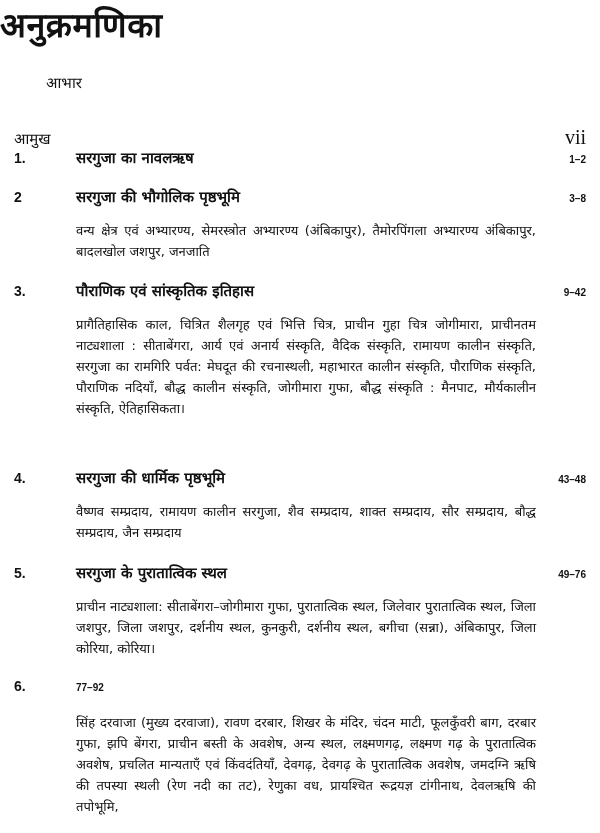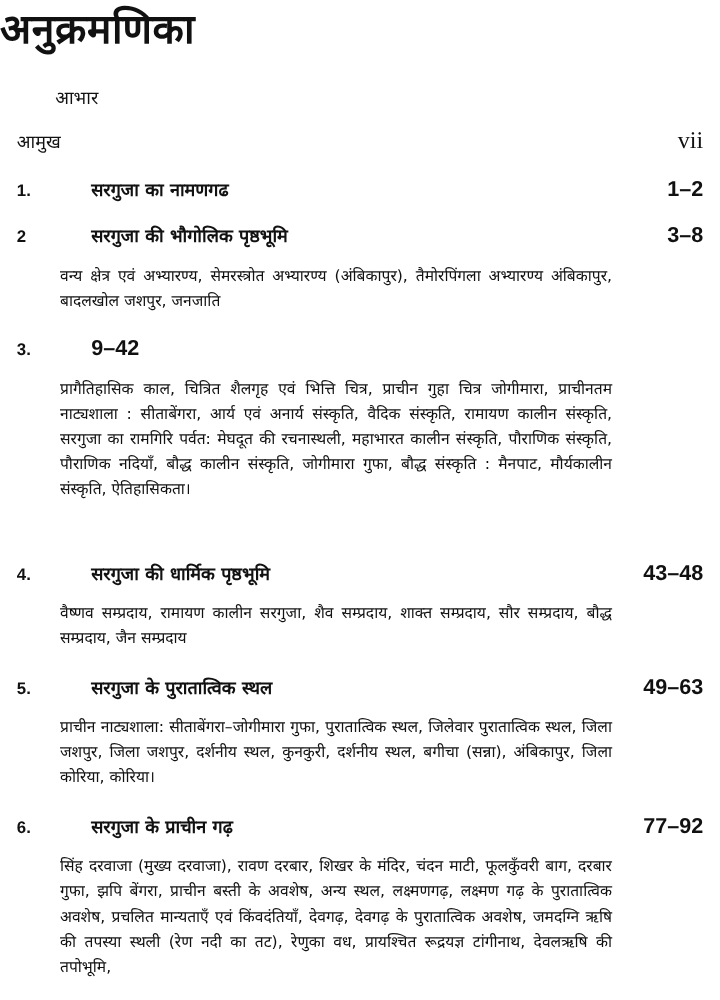--- a/index.html
+++ b/index.html
@@ -23,86 +23,86 @@
     position: absolute; left: 14px; width: 572px;
   }
   .ch-head {
     display: flex; align-items: baseline; font-weight: bold; font-size: 15px; height: 24px;
   }
   .ch-num {
     width: 62px; font-family: "Liberation Sans", sans-serif; font-size: 14px; font-weight: bold;
   }
   .ch-title { flex: 1; }
   .ch-pages {
-    font-family: "Liberation Sans", sans-serif; font-size: 18px; font-weight: bold;
+    font-family: "Liberation Sans", sans-serif; font-size: 10px; font-weight: bold;
   }
   .ch-desc {
-    margin-left: 36px; margin-top: 10px; width: 460px;
+    margin-left: 62px; margin-top: 10px; width: 460px;
     font-size: 13px; line-height: 21px; text-align: justify;
   }
 </style>
 </head>
 <body>
 
 <div class="page">
   <div class="title">अनुक्रमणिका</div>
 
   <div class="front" style="top:70px;margin-left:32px;">
     <span>आभार</span>
     <span class="pg">iii</span>
   </div>
-  <div class="front" style="top:106px;">
+  <div class="front" style="top:126px;">
     <span>आमुख</span>
     <span class="pg">vii</span>
   </div>
 
   <div class="chapter" style="top:147px;">
     <div class="ch-head">
       <span class="ch-num">1.</span>
-      <span class="ch-title">सरगुजा का नामणगढ</span>
+      <span class="ch-title">सरगुजा का नावलऋष</span>
       <span class="ch-pages">1–2</span>
     </div>
   </div>
 
   <div class="chapter" style="top:186px;">
     <div class="ch-head">
       <span class="ch-num">2</span>
       <span class="ch-title">सरगुजा की भौगोलिक पृष्ठभूमि</span>
       <span class="ch-pages">3–8</span>
     </div>
     <div class="ch-desc">वन्य क्षेत्र एवं अभ्यारण्य, सेमरस्त्रोत अभ्यारण्य (अंबिकापुर), तैमोरपिंगला अभ्यारण्य अंबिकापुर, बादलखोल जशपुर, जनजाति</div>
   </div>
 
   <div class="chapter" style="top:280px;">
     <div class="ch-head">
       <span class="ch-num">3.</span>
+      <span class="ch-title">पौराणिक एवं सांस्कृतिक इतिहास</span>
       <span class="ch-pages">9–42</span>
     </div>
     <div class="ch-desc">प्रागैतिहासिक काल, चित्रित शैलगृह एवं भित्ति चित्र, प्राचीन गुहा चित्र जोगीमारा, प्राचीनतम नाट्यशाला : सीताबेंगरा, आर्य एवं अनार्य संस्कृति, वैदिक संस्कृति, रामायण कालीन संस्कृति, सरगुजा का रामगिरि पर्वत: मेघदूत की रचनास्थली, महाभारत कालीन संस्कृति, पौराणिक संस्कृति, पौराणिक नदियाँ, बौद्ध कालीन संस्कृति, जोगीमारा गुफा, बौद्ध संस्कृति : मैनपाट, मौर्यकालीन संस्कृति, ऐतिहासिकता।</div>
   </div>
 
   <div class="chapter" style="top:467px;">
     <div class="ch-head">
       <span class="ch-num">4.</span>
       <span class="ch-title">सरगुजा की धार्मिक पृष्ठभूमि</span>
       <span class="ch-pages">43–48</span>
     </div>
     <div class="ch-desc">वैष्णव सम्प्रदाय, रामायण कालीन सरगुजा, शैव सम्प्रदाय, शाक्त सम्प्रदाय, सौर सम्प्रदाय, बौद्ध सम्प्रदाय, जैन सम्प्रदाय</div>
   </div>
 
   <div class="chapter" style="top:562px;">
     <div class="ch-head">
       <span class="ch-num">5.</span>
       <span class="ch-title">सरगुजा के पुरातात्विक स्थल</span>
-      <span class="ch-pages">49–63</span>
+      <span class="ch-pages">49–76</span>
     </div>
     <div class="ch-desc">प्राचीन नाट्यशाला: सीताबेंगरा–जोगीमारा गुफा, पुरातात्विक स्थल, जिलेवार पुरातात्विक स्थल, जिला जशपुर, जिला जशपुर, दर्शनीय स्थल, कुनकुरी, दर्शनीय स्थल, बगीचा (सन्ना), अंबिकापुर, जिला कोरिया, कोरिया।</div>
   </div>
 
   <div class="chapter" style="top:678px;">
     <div class="ch-head">
       <span class="ch-num">6.</span>
-      <span class="ch-title">सरगुजा के प्राचीन गढ़</span>
       <span class="ch-pages">77–92</span>
     </div>
     <div class="ch-desc">सिंह दरवाजा (मुख्य दरवाजा), रावण दरबार, शिखर के मंदिर, चंदन माटी, फूलकुँवरी बाग, दरबार गुफा, झपि बेंगरा, प्राचीन बस्ती के अवशेष, अन्य स्थल, लक्ष्मणगढ़, लक्ष्मण गढ़ के पुरातात्विक अवशेष, प्रचलित मान्यताएँ एवं किंवदंतियाँ, देवगढ़, देवगढ़ के पुरातात्विक अवशेष, जमदग्नि ऋषि की तपस्या स्थली (रेण नदी का तट), रेणुका वध, प्रायश्चित रूद्रयज्ञ टांगीनाथ, देवलऋषि की तपोभूमि,</div>
   </div>
 </div>
 
 </body></html>

